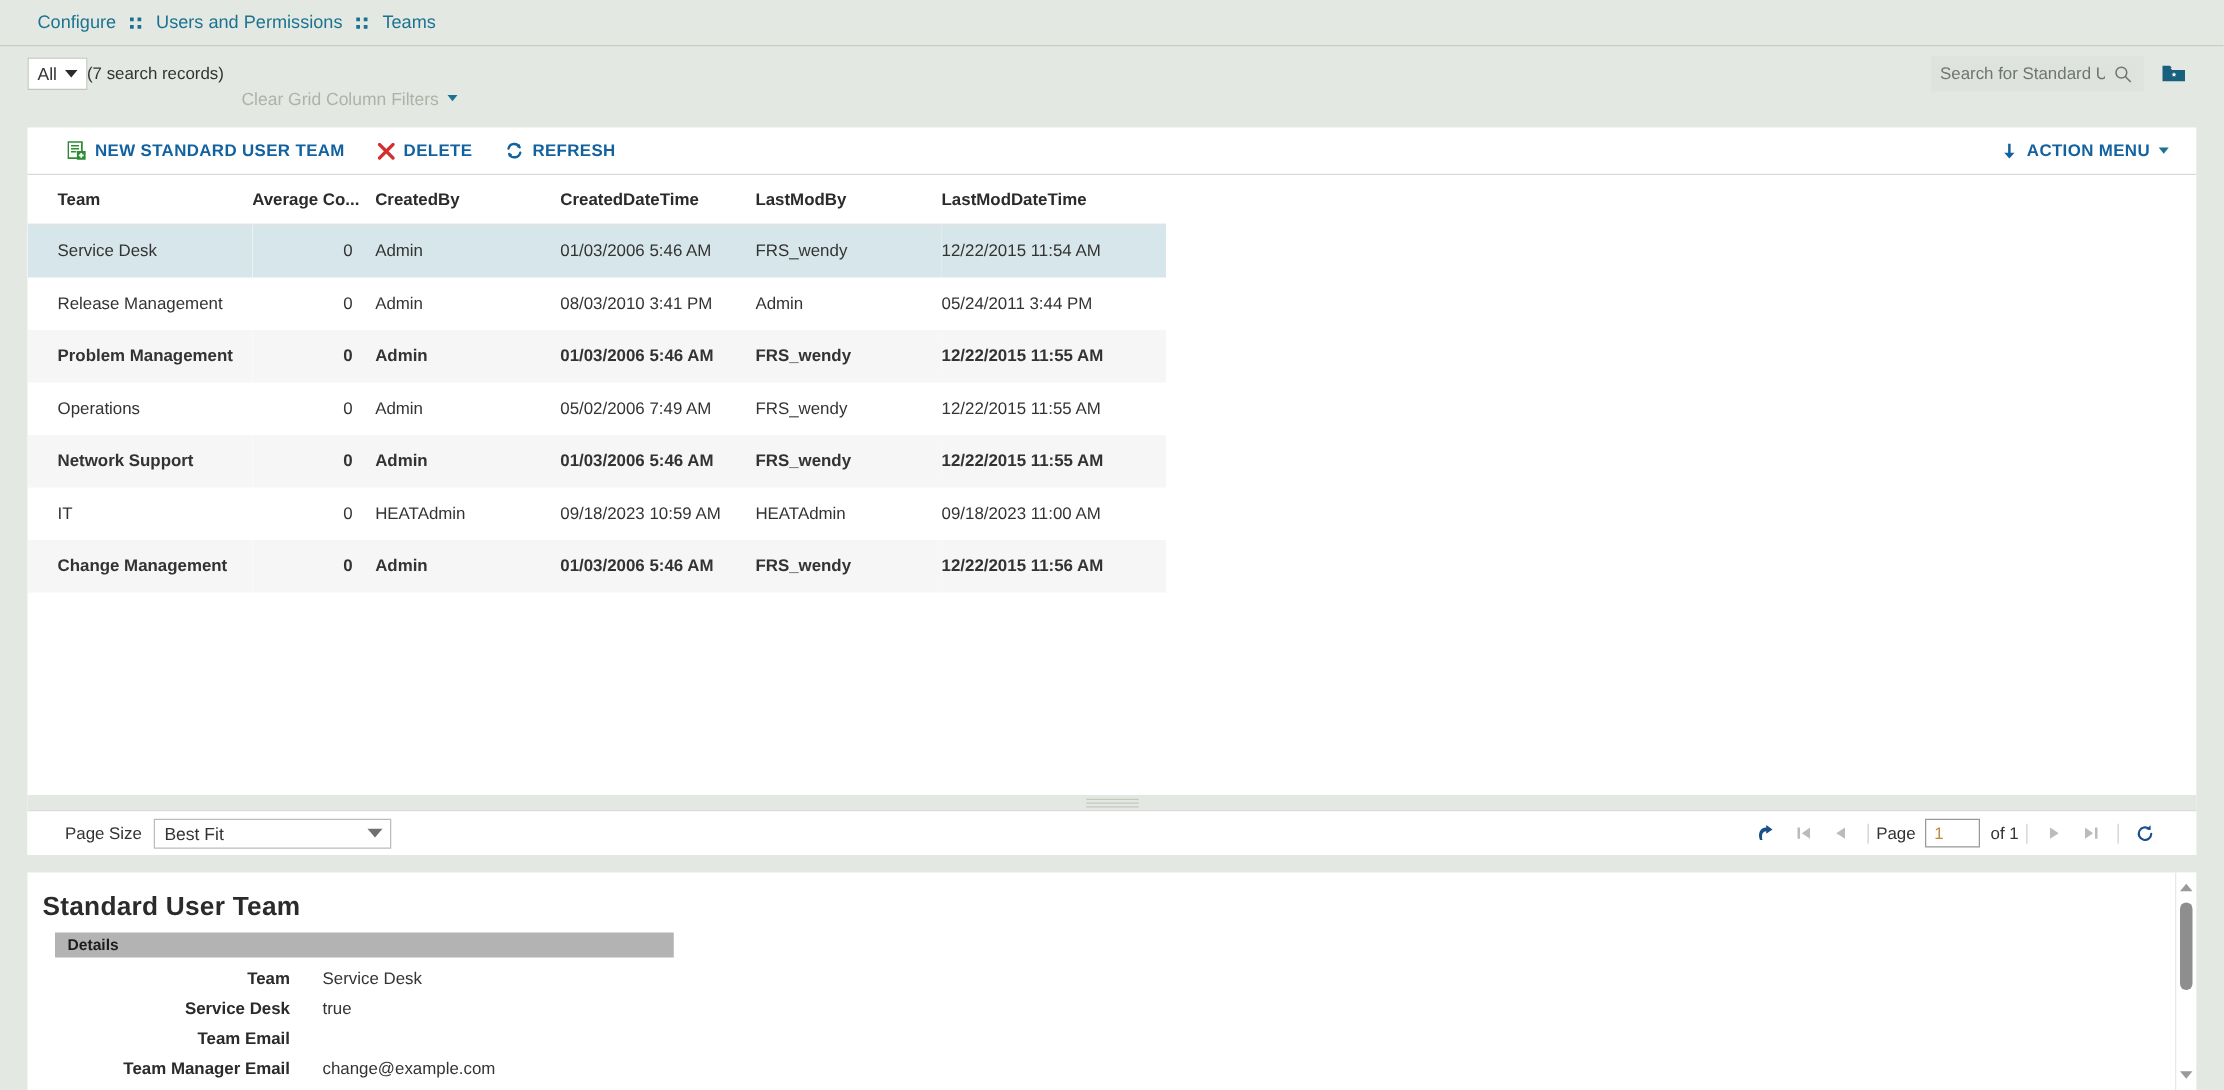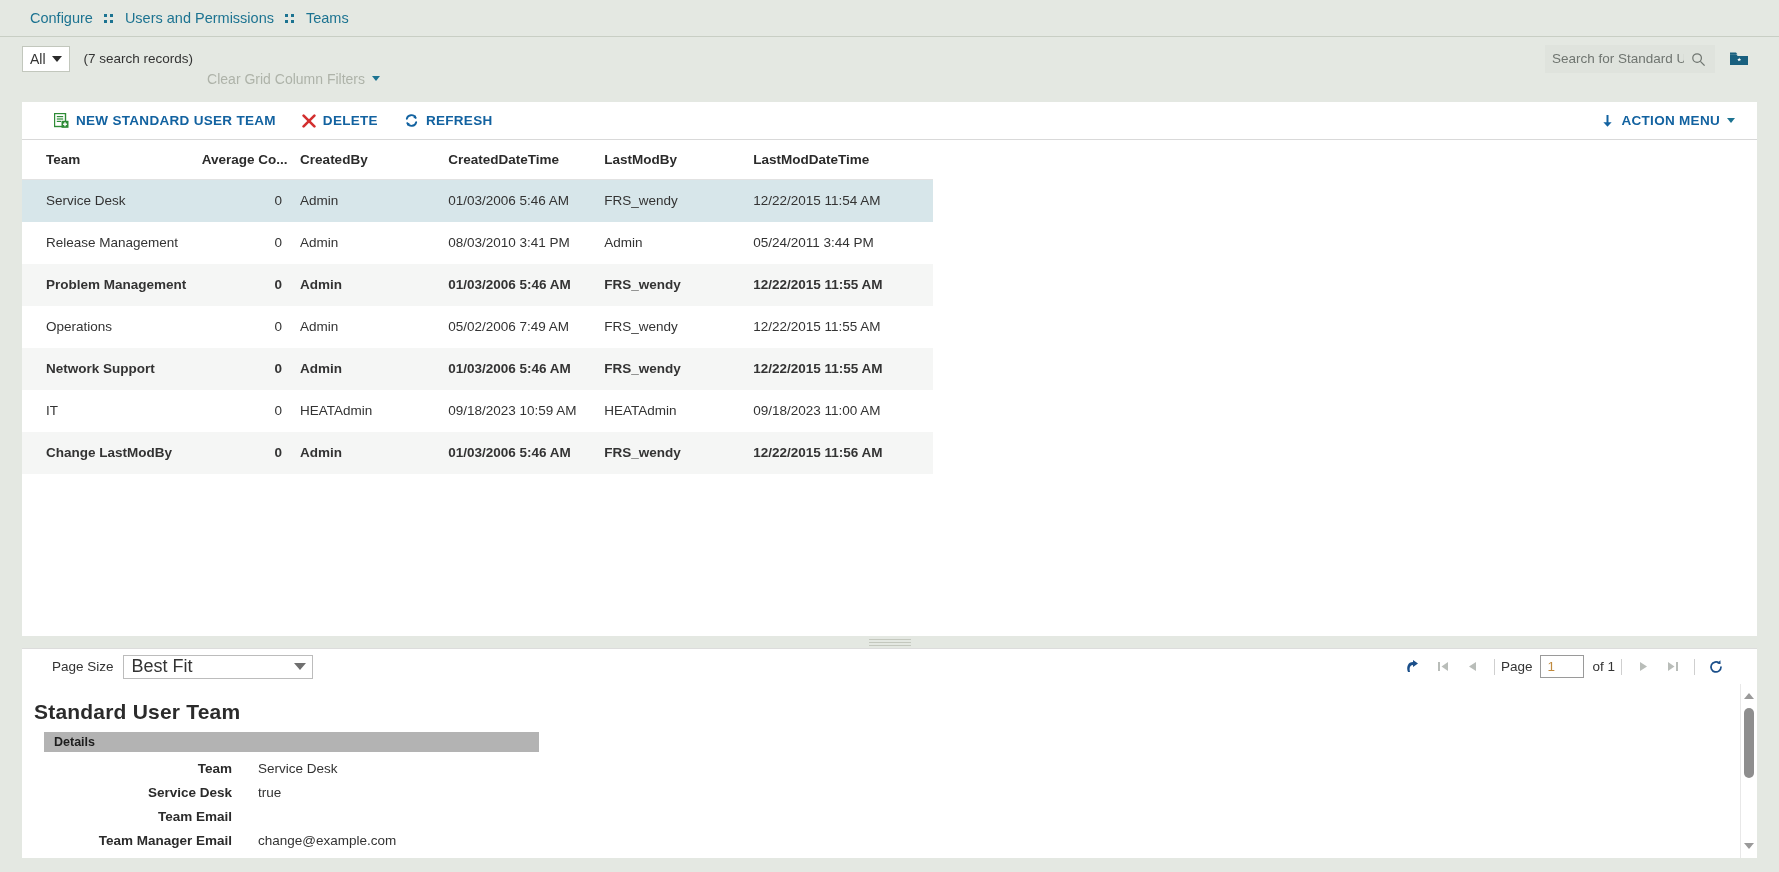--- a/index.html
+++ b/index.html
@@ -54,21 +54,21 @@
     font-size: 14px; color: #333;
     cursor: pointer;
     text-align: center;
   }
   .caret-dn {
     width: 0; height: 0;
     border-left: 5px solid transparent;
     border-right: 5px solid transparent;
     border-top: 6px solid #2a2a2a;
   }
-  .rec-count { margin-left: 14px; font-size: 13.5px; color: #333; }
+  .rec-count { font-size: 13.5px; color: #333; }
   .clear-filters {
     margin-left: 14px; font-size: 14px; color: #aeb3a9;
     display: flex; align-items: center; gap: 7px; cursor: pointer; margin-top: 40px;
   }
   .caret-sm {
     width: 0; height: 0;
     border-left: 4px solid transparent;
     border-right: 4px solid transparent;
     border-top: 5px solid #1c7391;
   }
@@ -148,36 +148,36 @@
   }
   .grip i { display:block; height:1px; background:#c4c8be; margin-bottom:2px; }
   .pager {
     height: 36px; background: #fff; border-top: 1px solid #dcdcdc;
     display: flex; align-items: center; padding: 0 26px 0 30px;
   }
   .pager .lbl { font-size: 13.5px; color: #333; margin-right: 9px; }
   .pg-select {
     width: 190px; height: 24px; border: 1px solid #bcbcbc; background: #fff;
     display: flex; align-items: center; justify-content: space-between;
-    padding: 0 6px 0 8px; font-size: 18px; color: #333; cursor: pointer;
+    padding: 0 6px 0 8px; font-size: 14px; color: #333; cursor: pointer;
   }
   .pg-caret { width: 0;height: 0;border-left:6px solid transparent;border-right:6px solid transparent;border-top:7px solid #6f6f6f; }
   .pgright { display: flex; align-items: center; gap: 0; }
   .pgbtn { width: 30px; height: 28px; display:flex; align-items:center; justify-content:center; cursor:pointer; }
   .pgdiv { width:1px; height:16px; background:#cfcfcf; margin:0 6px; }
   .pagebox {
     width: 44px; height: 23px; border: 1px solid #9a9a9a; background:#fff;
     font-size: 13.5px; color: #c08a3e; text-align: left; padding-left: 6px;
     line-height: 21px; margin: 0 8px; font-family: "Liberation Sans", sans-serif;
   }
   .pg-txt { font-size: 13.5px; color: #333; }
 
   
   .detail {
-    position: absolute; left: 22px; top: 684px;
+    position: absolute; left: 22px; top: 698px;
     width: 1735px; height: 174px;
     background: #fff; overflow: hidden;
   }
   .detail h1 {
     margin: 0; padding: 16px 0 8px 12px;
     font-size: 21px; font-weight: bold; color: #2b2b2b;
     letter-spacing: .2px;
   }
   .sect-hdr {
     margin-left: 22px; width: 495px; height: 20px;
@@ -355,21 +355,21 @@
             </tr>
             <tr>
               <td class="c-team">IT</td>
               <td class="c-avg">0</td>
               <td class="c-cby">HEATAdmin</td>
               <td class="c-cdt">09/18/2023 10:59 AM</td>
               <td class="c-mby">HEATAdmin</td>
               <td class="c-mdt">09/18/2023 11:00 AM</td>
             </tr>
             <tr class="alt">
-              <td class="c-team">Change LastModBy</td>
+              <td class="c-team">Change Management</td>
               <td class="c-avg">0</td>
               <td class="c-cby">Admin</td>
               <td class="c-cdt">01/03/2006 5:46 AM</td>
               <td class="c-mby">FRS_wendy</td>
               <td class="c-mdt">12/22/2015 11:56 AM</td>
             </tr>
           </tbody>
       </table>
     </div>
 

